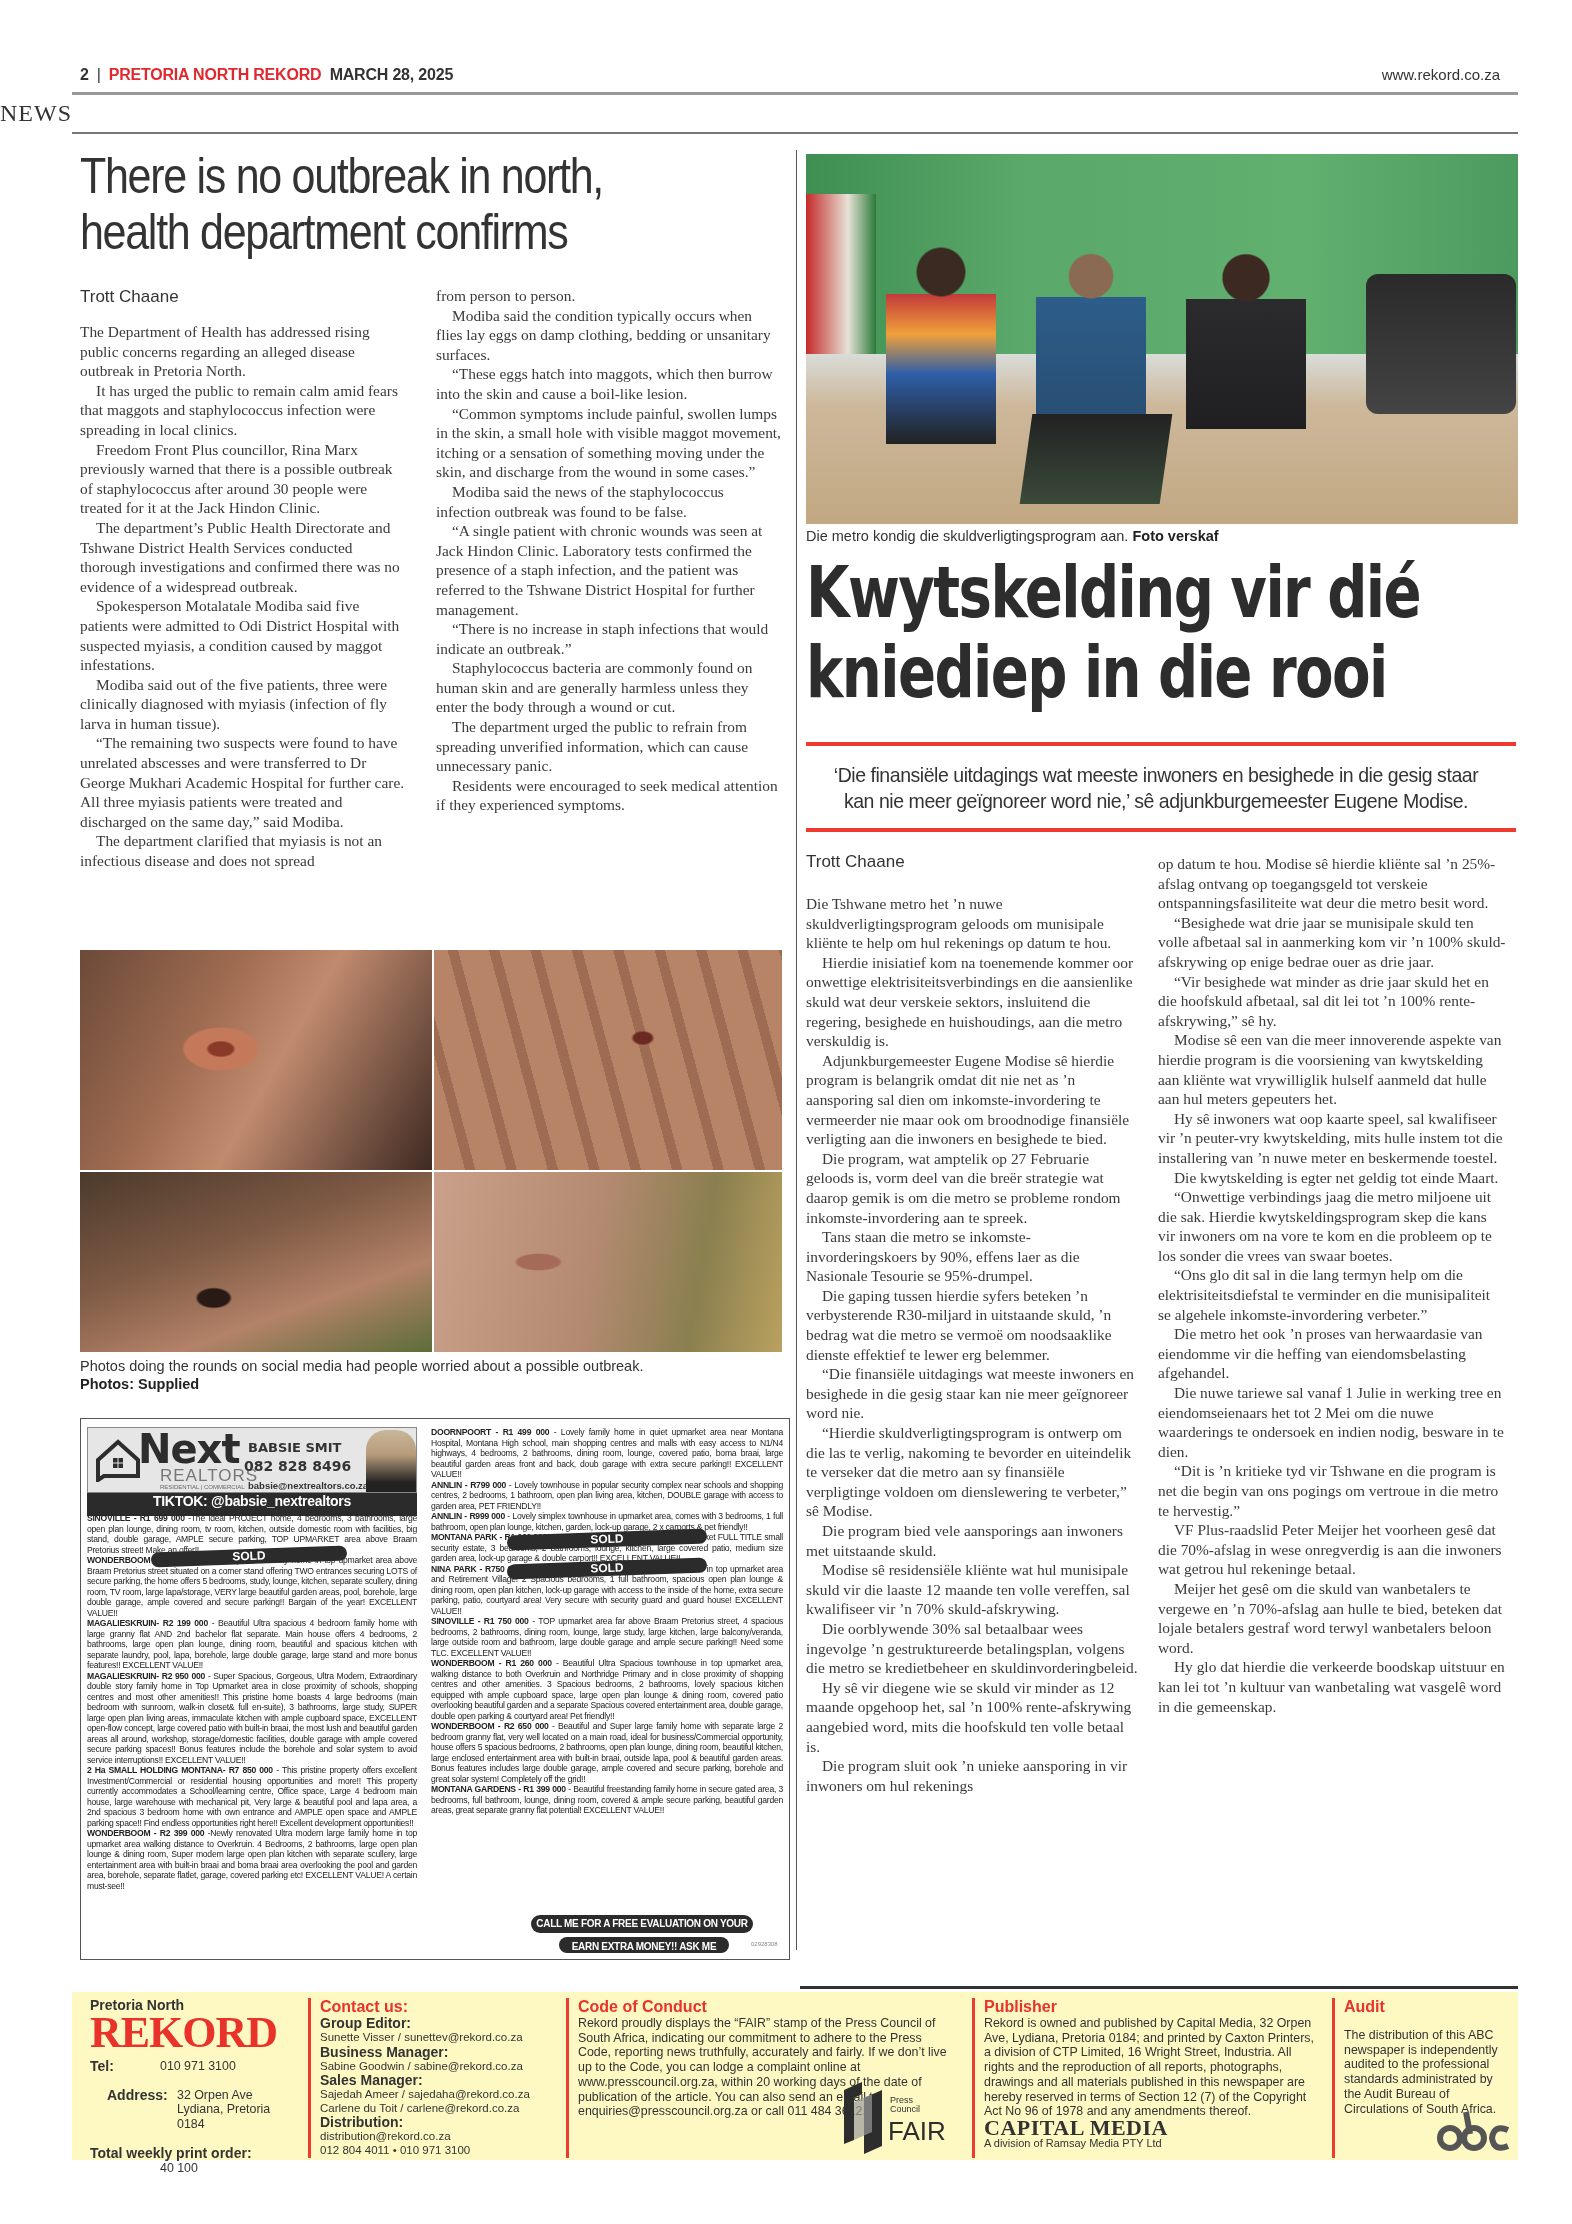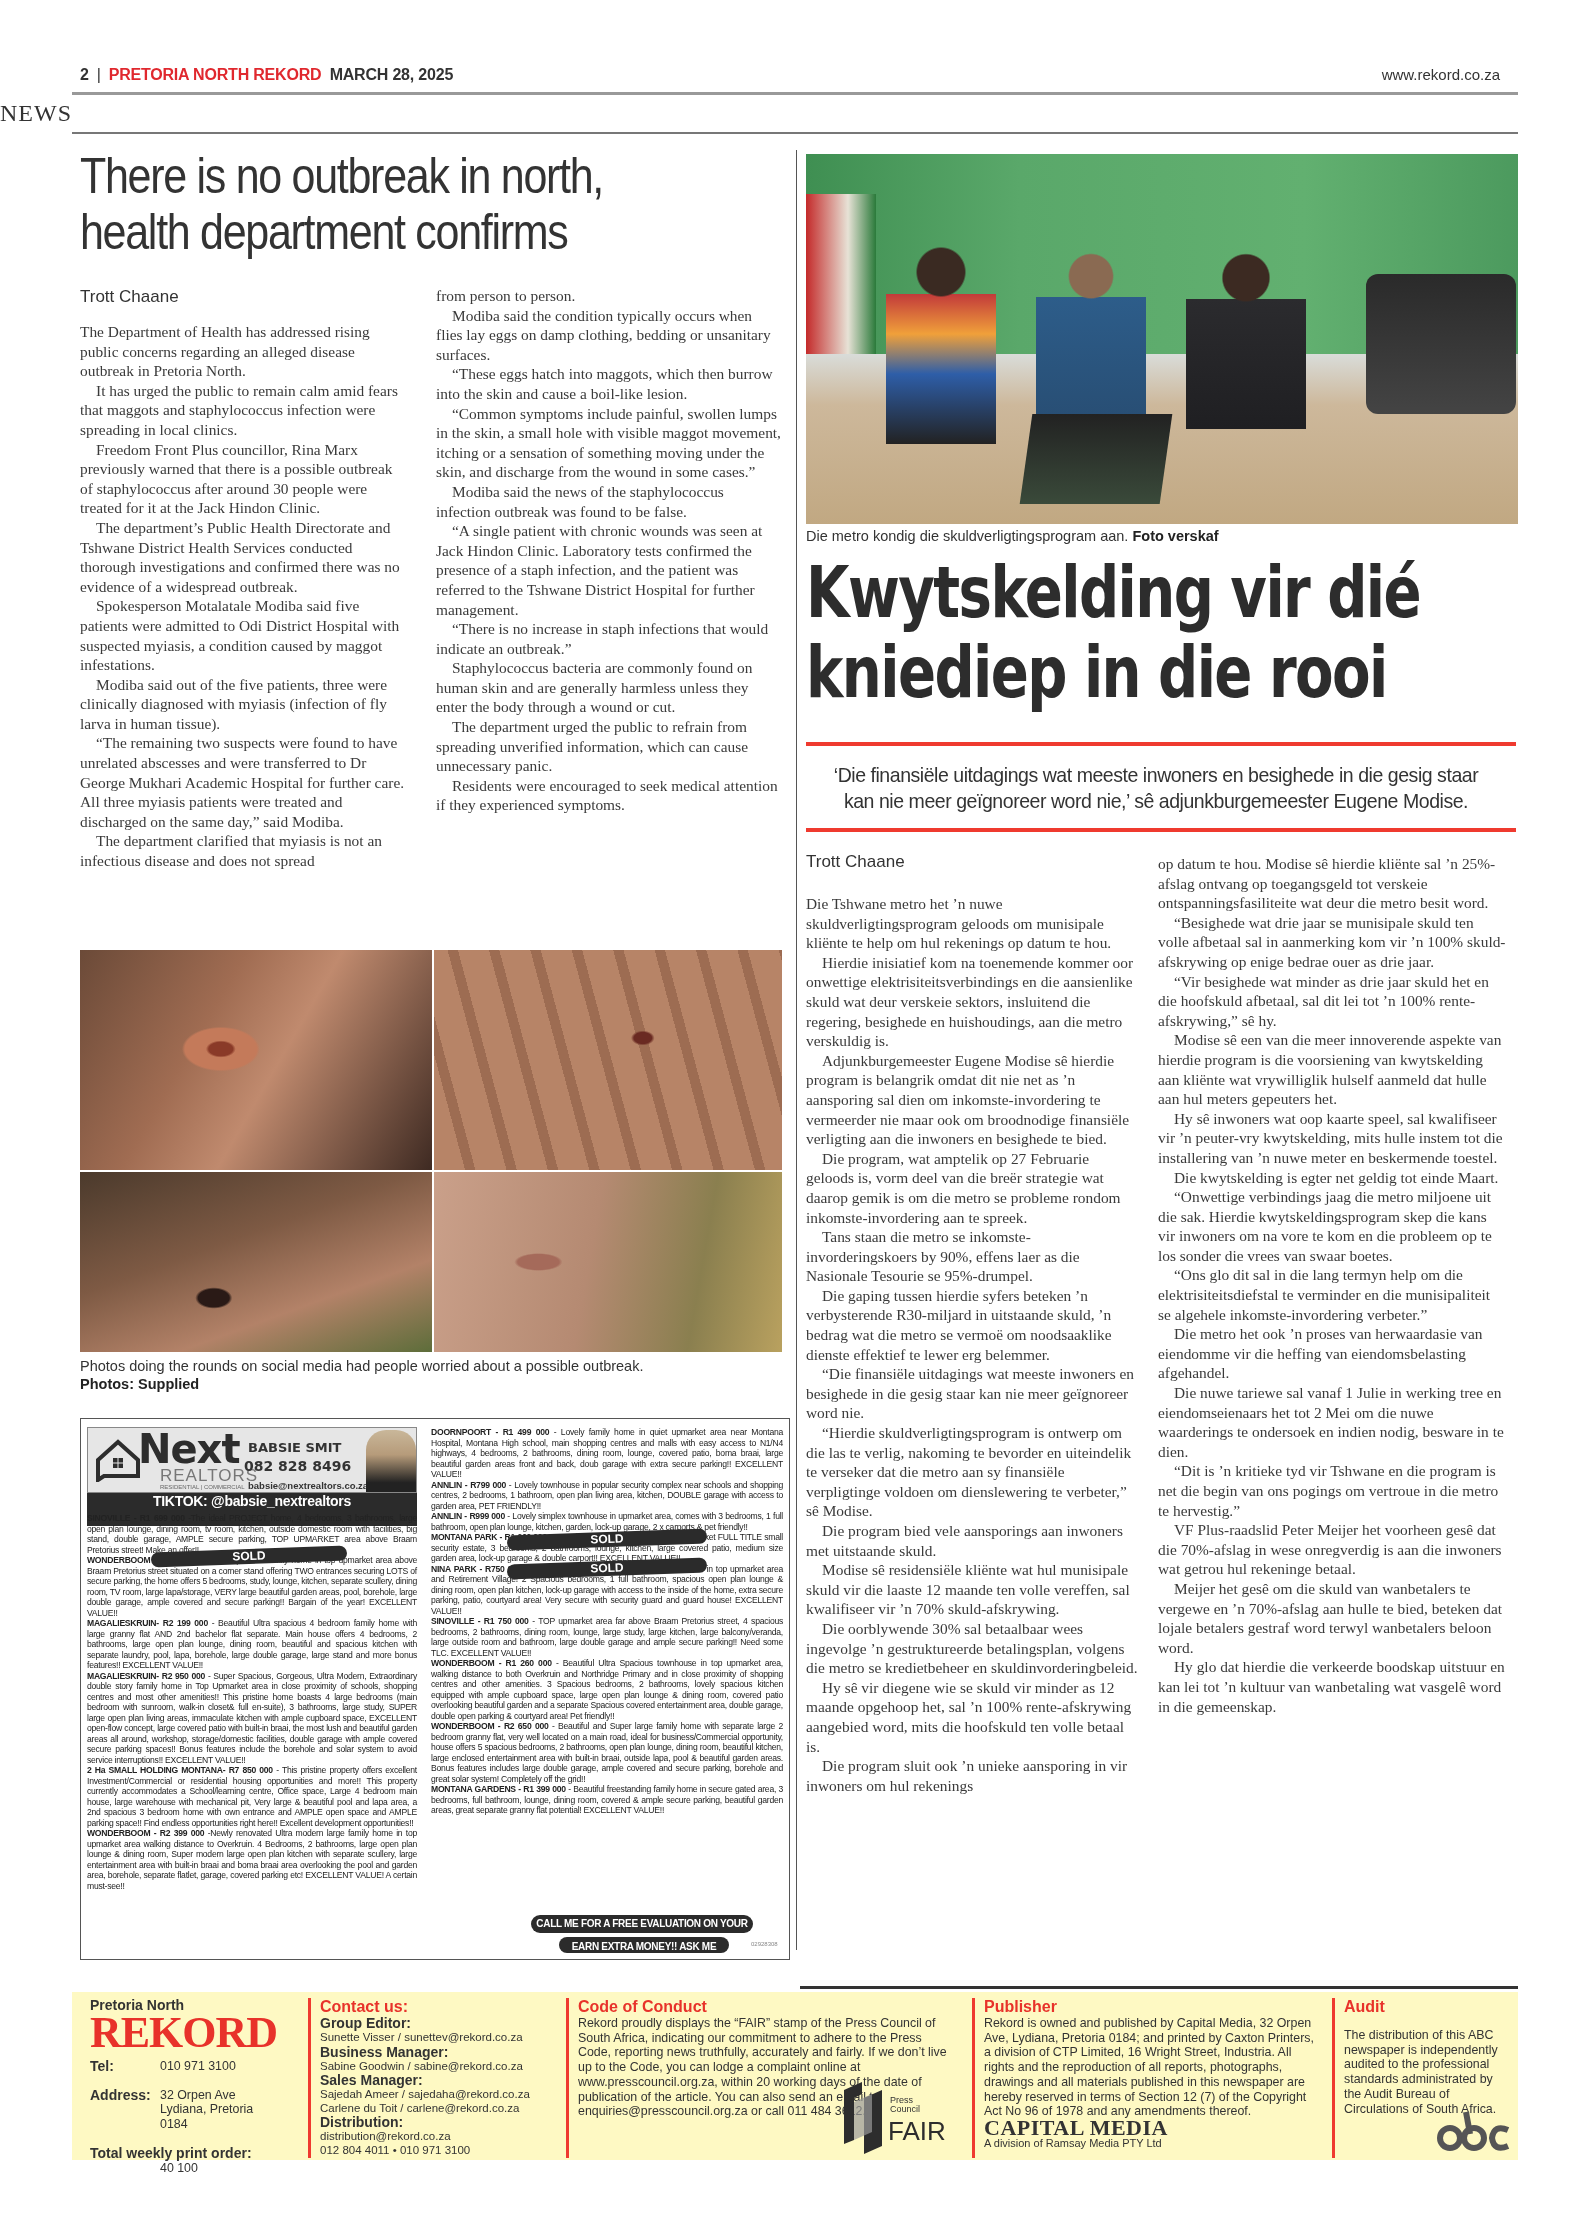--- a/index.html
+++ b/index.html
@@ -41,21 +41,21 @@
   .ad { left: 80px; top: 1418px; width: 710px; height: 542px; border: 1.5px solid #555; }
   .ad-inner { position: absolute; left: 6px; top: 8px; right: 6px; bottom: 6px; }
   .ad-head { position: absolute; left: 0; top: 0; width: 330px; height: 66px; background: #e6e6e6; border: 1px solid #888; }
   .logo-next { position: absolute; left: 50px; top: -2px; font-family: "DejaVu Sans", sans-serif; font-weight: bold; font-size: 40px; color: #2d2d2d; letter-spacing: -1px; }
   .logo-realtors { position: absolute; left: 72px; top: 38px; font-family: "Liberation Sans", sans-serif; font-size: 17px; color: #777; letter-spacing: 1px; }
   .logo-sub { position: absolute; left: 72px; top: 56px; font-family: "Liberation Sans", sans-serif; font-size: 6px; color: #666; }
   .agent-name { position: absolute; left: 160px; top: 12px; font-family: "DejaVu Sans", sans-serif; font-weight: bold; font-size: 13px; color: #333; }
   .agent-phone { position: absolute; left: 156px; top: 30px; font-family: "DejaVu Sans", sans-serif; font-weight: bold; font-size: 14px; color: #333; }
   .agent-email { position: absolute; left: 160px; top: 52px; font-family: "Liberation Sans", sans-serif; font-weight: bold; font-size: 9.5px; color: #333; }
   .agent-photo { position: absolute; left: 278px; top: 2px; width: 50px; height: 62px; background: linear-gradient(180deg,#c9b79a 0%,#b69b7a 40%,#222 85%); border-radius: 20px 20px 0 0; }
-  .tiktok { position: absolute; left: 0; top: 66px; width: 330px; height: 33px; background: #2b2b2b; color: #fff; text-align: center; font-family: "Liberation Sans", sans-serif; font-weight: bold; font-size: 14px; line-height: 17px; letter-spacing: -0.3px; }
+  .tiktok { position: absolute; left: 0; top: 66px; width: 330px; height: 23px; background: #2b2b2b; color: #fff; text-align: center; font-family: "Liberation Sans", sans-serif; font-weight: bold; font-size: 14px; line-height: 17px; letter-spacing: -0.3px; }
   .listings { position: absolute; font-family: "Liberation Sans", sans-serif; font-size: 8.6px; line-height: 10.5px; color: #222; text-align: justify; letter-spacing: -0.25px; }
   .listings p { margin: 0; }
   .listings b { font-weight: bold; }
   .sold { position: absolute; background: #2b2b2b; color: #fff; font-family: "Liberation Sans", sans-serif; font-weight: bold; font-size: 12px; text-align: center; border-radius: 8px; transform: rotate(-2deg); }
   .pill { position: absolute; background: #2b2b2b; color: #fff; font-family: "Liberation Sans", sans-serif; font-weight: bold; font-size: 10px; text-align: center; border-radius: 10px; letter-spacing: -0.3px; }
   .adcode { position: absolute; font-family: "Liberation Sans", sans-serif; font-size: 6px; color: #888; }
 
   
   .footer { left: 72px; top: 1992px; width: 1446px; height: 168px; background: #fef9c3; }
   .footer-topline { left: 800px; top: 1986px; width: 718px; height: 3px; background: #333; }
@@ -227,21 +227,21 @@
 <div class="abs footer-topline"></div>
 <div class="abs footer">
 
   <div class="fcol" style="left:18px; width:220px;">
     <div class="rekord-small">Pretoria North</div>
     <div class="rekord-big">REKORD</div>
     <div style="margin-top:6px; display:flex;">
       <span class="fsub" style="width:70px;">Tel:</span>
       <span>010 971 3100</span>
     </div>
-    <div style="margin-top:14px; display:flex;">
+    <div style="margin-top:14px; display:flex;margin-left:17px;">
       <span class="fsub" style="width:70px;">Address:</span>
       <span>
         <span>32 Orpen Ave</span><br>
         <span>Lydiana, Pretoria</span><br>
         <span>0184</span>
       </span>
     </div>
     <div class="fsub" style="margin-top:14px;">Total weekly print order:</div>
     <div style="padding-left:70px;">40 100</div>
   </div>

